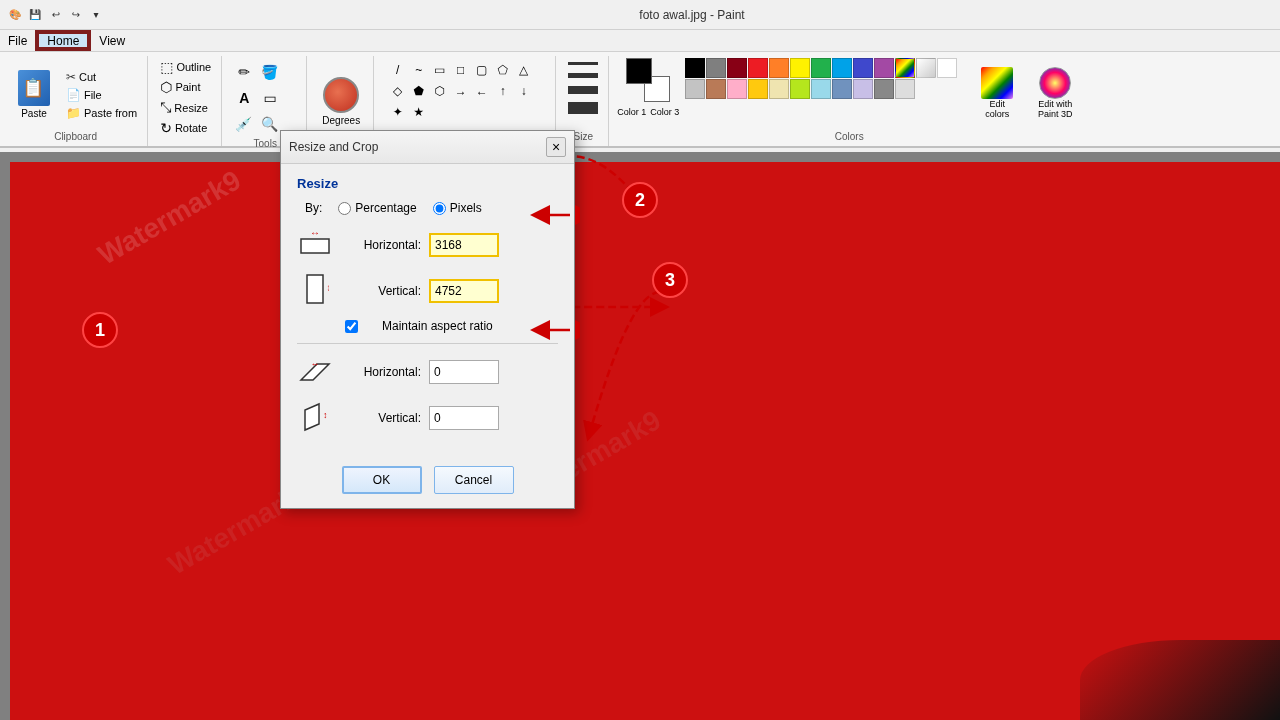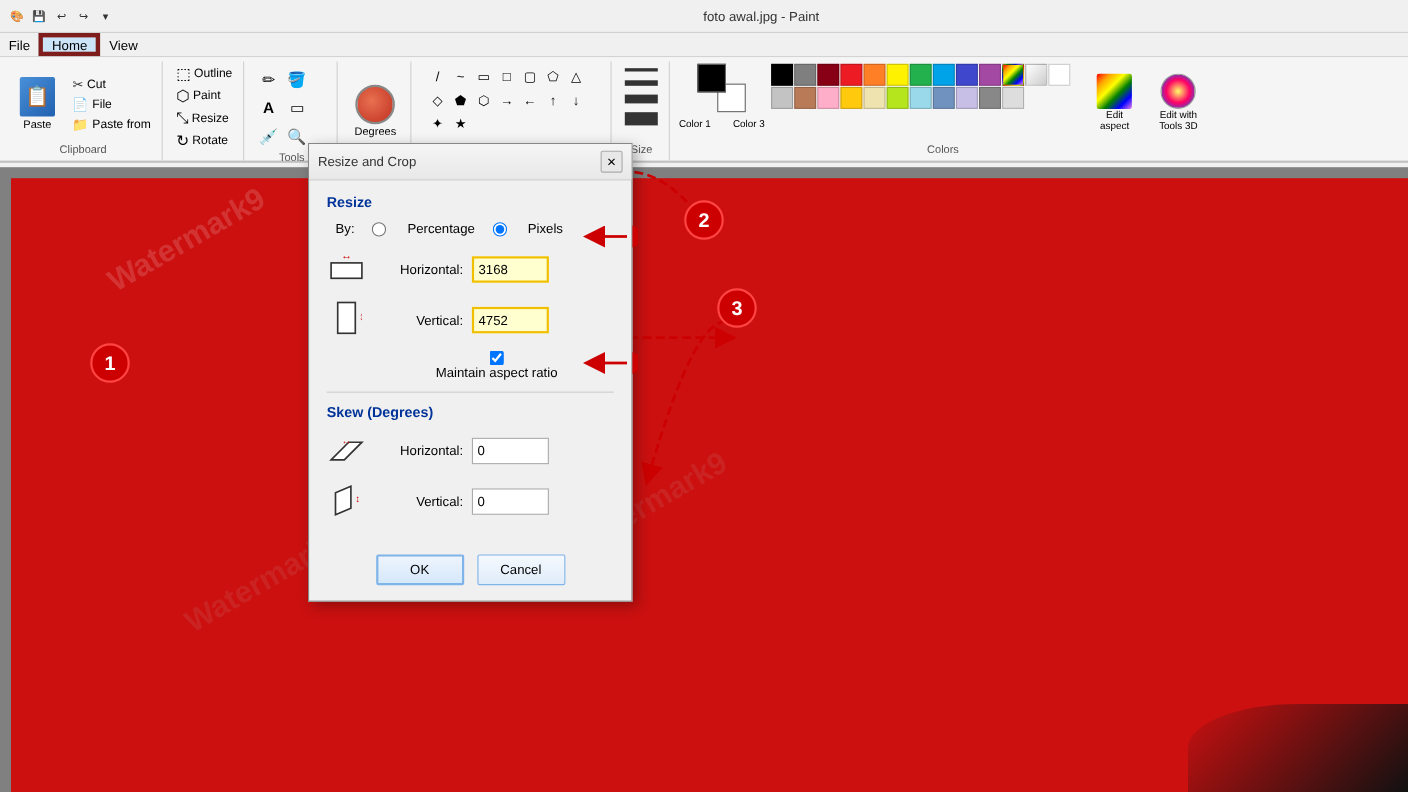--- a/index.html
+++ b/index.html
@@ -310,21 +310,21 @@
     .radio-row {
       display: flex;
       align-items: center;
       gap: 16px;
       margin-bottom: 12px;
       padding-left: 8px;
     }
     .radio-label {
       display: flex;
       align-items: center;
-      gap: 19px;
+      gap: 4px;
       font-size: 12px;
       cursor: pointer;
     }
     .radio-input { cursor: pointer; }
 
     .field-row {
       display: flex;
       align-items: center;
       margin-bottom: 10px;
       gap: 8px;
@@ -346,25 +346,24 @@
       background: white;
     }
     .field-input.highlighted {
       border: 2px solid #f0c000;
       background: #ffffd0;
     }
 
     .checkbox-row {
       display: flex;
       align-items: center;
-      gap: 0;
+      gap: 24px;
       padding-left: 48px;
       margin-top: 4px;
       margin-bottom: 4px;
-      flex-direction: column;
     }
     .section-divider {
       height: 1px;
       background: #ccc;
       margin: 10px 0;
     }
 
     .dialog-buttons {
       display: flex;
       justify-content: center;
@@ -522,21 +521,21 @@
   <div class="ribbon-group" style="min-width:320px; border-right:none;">
     <div class="ribbon-group-content" style="align-items:flex-start; gap:6px;">
 
       <div style="display:flex; flex-direction:column; gap:2px; align-items:center;">
         <div style="position:relative; width:44px; height:44px; margin-bottom:2px;">
 
           <div style="position:absolute; bottom:0; right:0; width:26px; height:26px; background:white; border:1px solid #666;"></div>
 
           <div style="position:absolute; top:0; left:0; width:26px; height:26px; background:black; border:1px solid #666;"></div>
         </div>
-        <div style="display:flex; gap:20px;">
+        <div style="display:flex; gap:4px;">
           <div style="display:flex; flex-direction:column; align-items:center;">
             <div class="color-label">Color 1</div>
           </div>
           <div style="display:flex; flex-direction:column; align-items:center;">
             <div class="color-label">Color 3</div>
           </div>
         </div>
       </div>
 
       <div style="display:flex; flex-direction:column; gap:2px;">
@@ -567,27 +566,27 @@
           <div class="color-swatch" style="background:#7092be;"></div>
           <div class="color-swatch" style="background:#c8bfe7;"></div>
           <div class="color-swatch" style="background:#888;"></div>
           <div class="color-swatch" style="background:#ddd;"></div>
         </div>
       </div>
 
       <div class="edit-btn">
         <div style="width:32px; height:32px; background: linear-gradient(135deg, red, orange, yellow, green, blue, violet); border-radius:2px;"></div>
         <div class="edit-btn-label" style="white-space:pre-line;">Edit
-aspect</div>
+colors</div>
       </div>
 
       <div class="edit-btn">
         <div style="width:32px; height:32px; background: radial-gradient(circle, #ff6, #f06, #06f); border-radius:50%; border:1px solid #999;"></div>
         <div class="edit-btn-label" style="white-space:pre-line;">Edit with
-Tools 3D</div>
+Paint 3D</div>
       </div>
     </div>
     <div class="ribbon-group-label">Colors</div>
   </div>
 </div>
 
 <div class="canvas-area">
   <div class="canvas-content">
 
     <div class="watermark" style="top:40px; left:80px;">Watermark9</div>
@@ -671,21 +670,20 @@
         <input type="text" class="field-input highlighted" value="4752" style="">
       </div>
 
       <div class="checkbox-row">
         <input type="checkbox" checked="" style="">
         <label>Maintain aspect ratio</label>
       </div>
 
       <div class="section-divider"></div>
 
-      <div class="section-header">Skew (Degrees)</div>
 
       <div class="field-row">
         <div class="field-icon">
           <svg width="36" height="28">
             <parallelogram></parallelogram>
             <polygon points="4,22 20,6 32,6 16,22" fill="white" stroke="#333" stroke-width="1.5"></polygon>
             <text x="18" y="8" text-anchor="middle" font-size="9" fill="#cc0000">↔</text>
           </svg>
         </div>
         <div class="field-label">Horizontal:</div>

